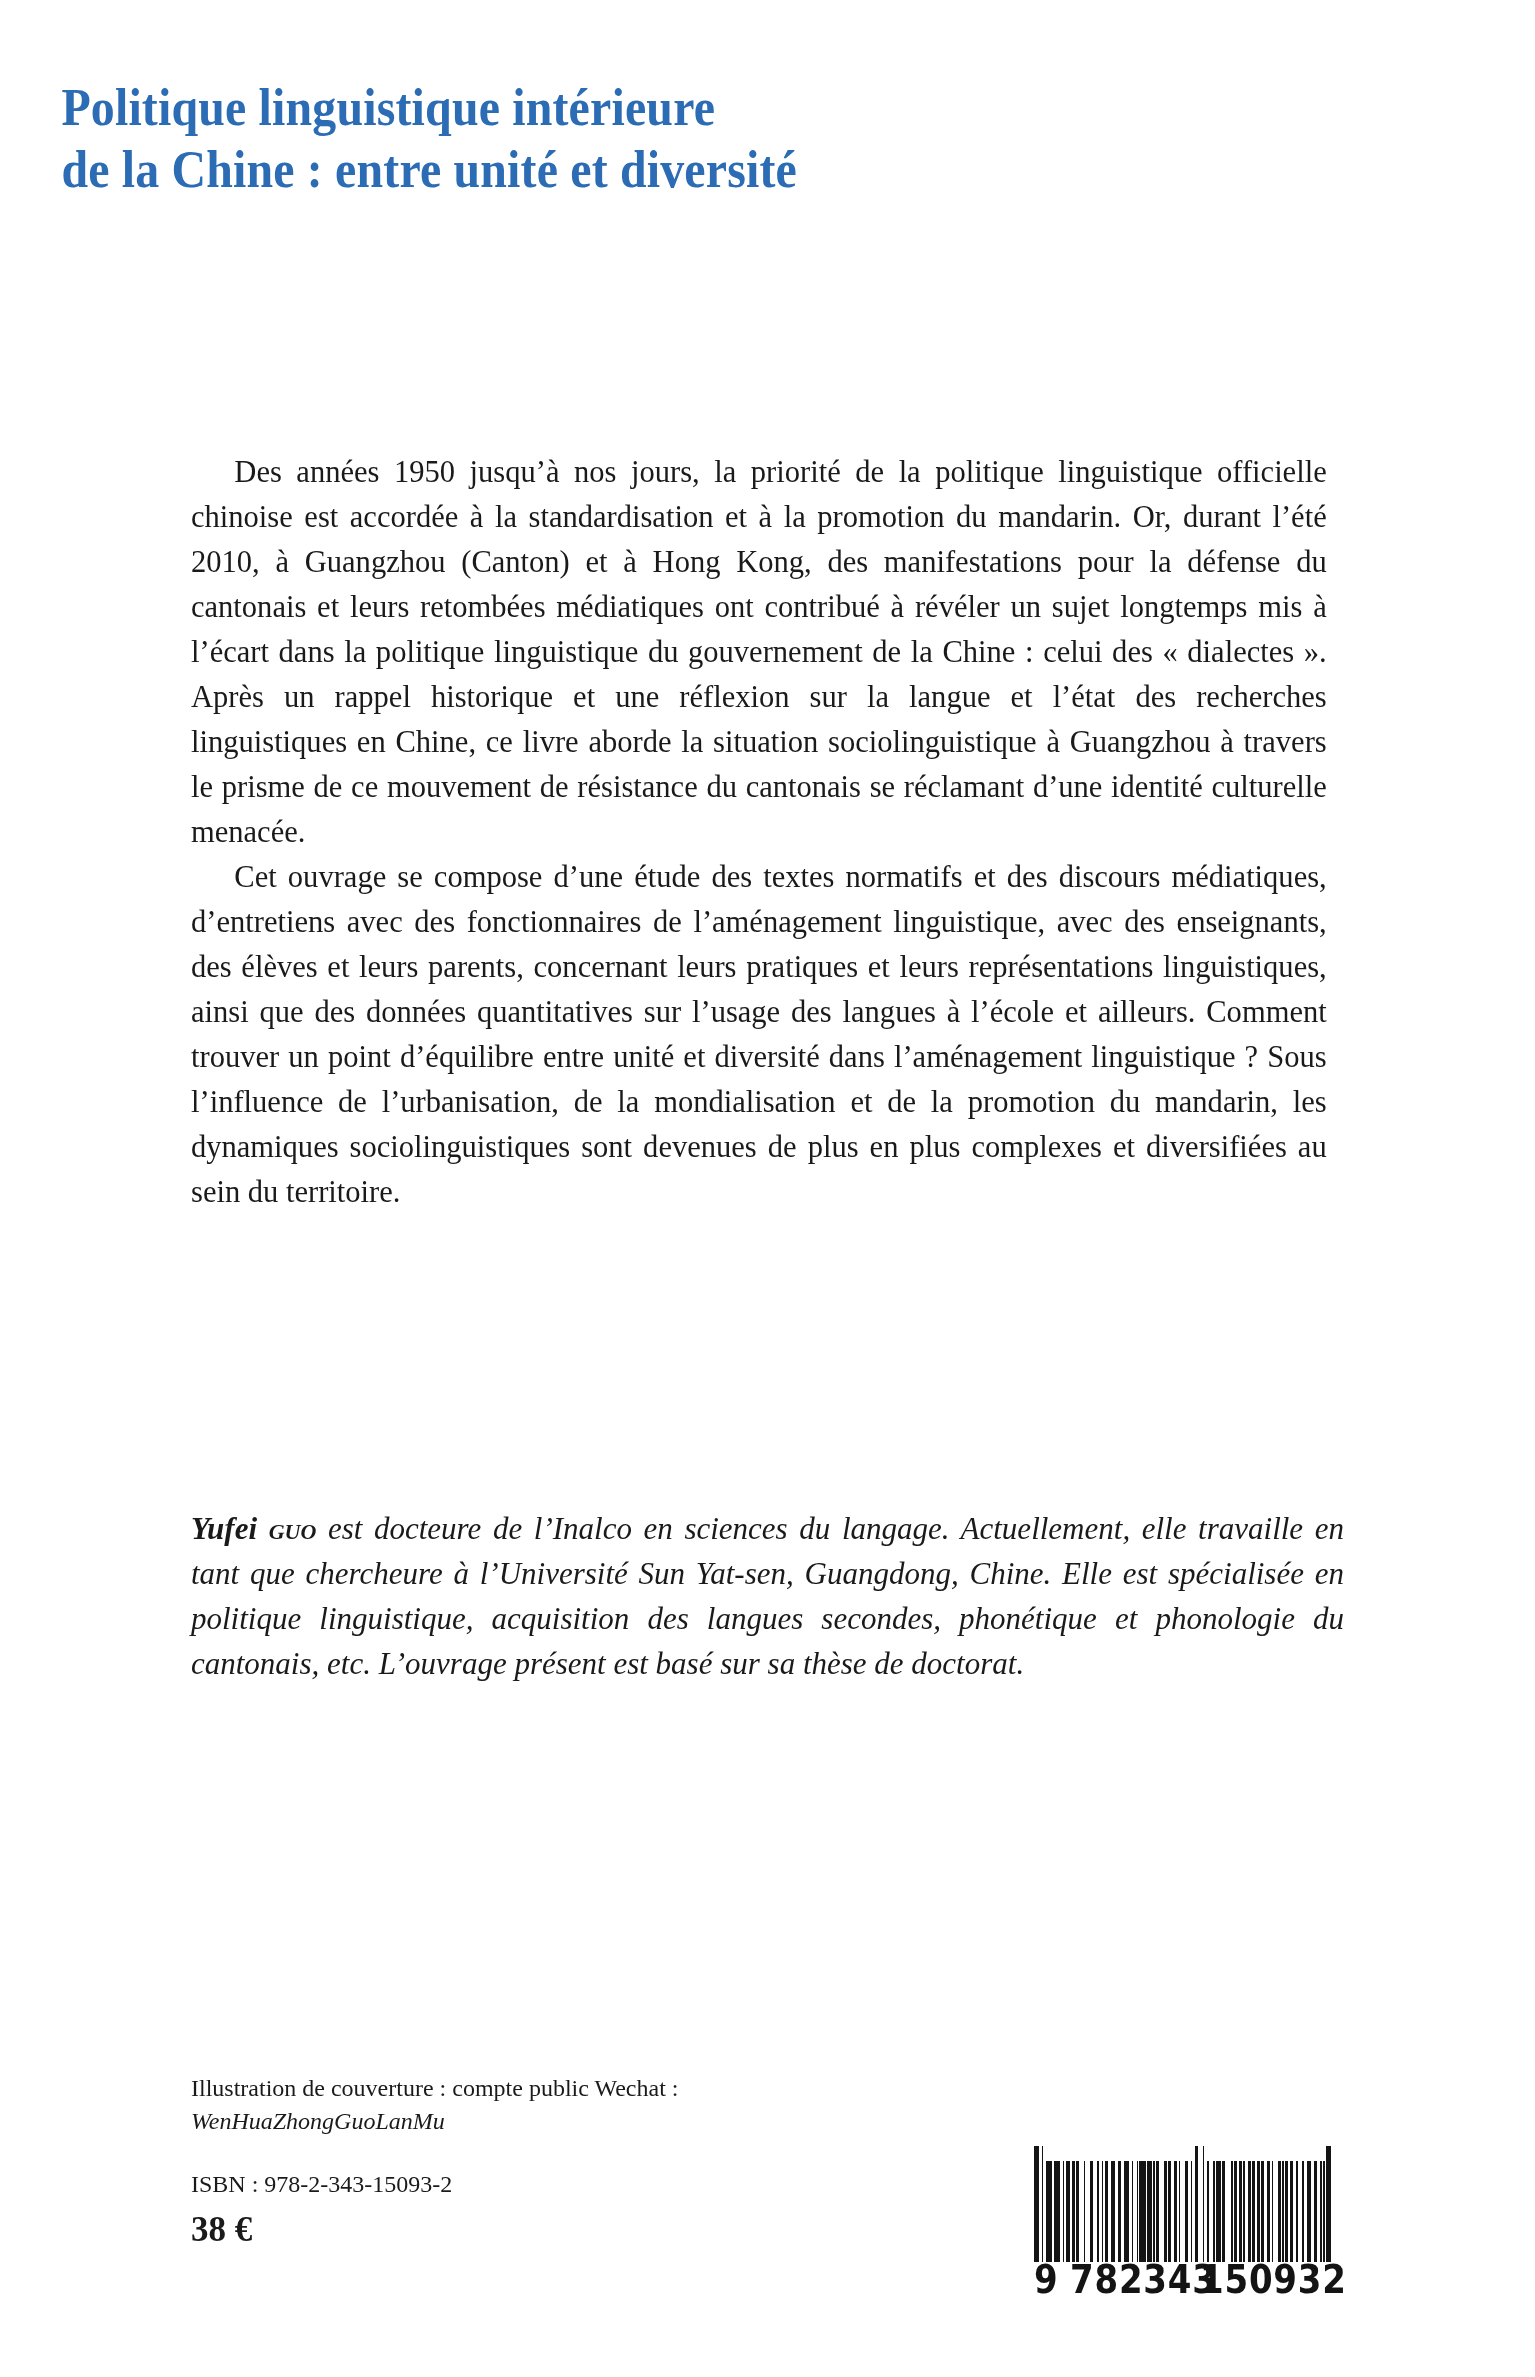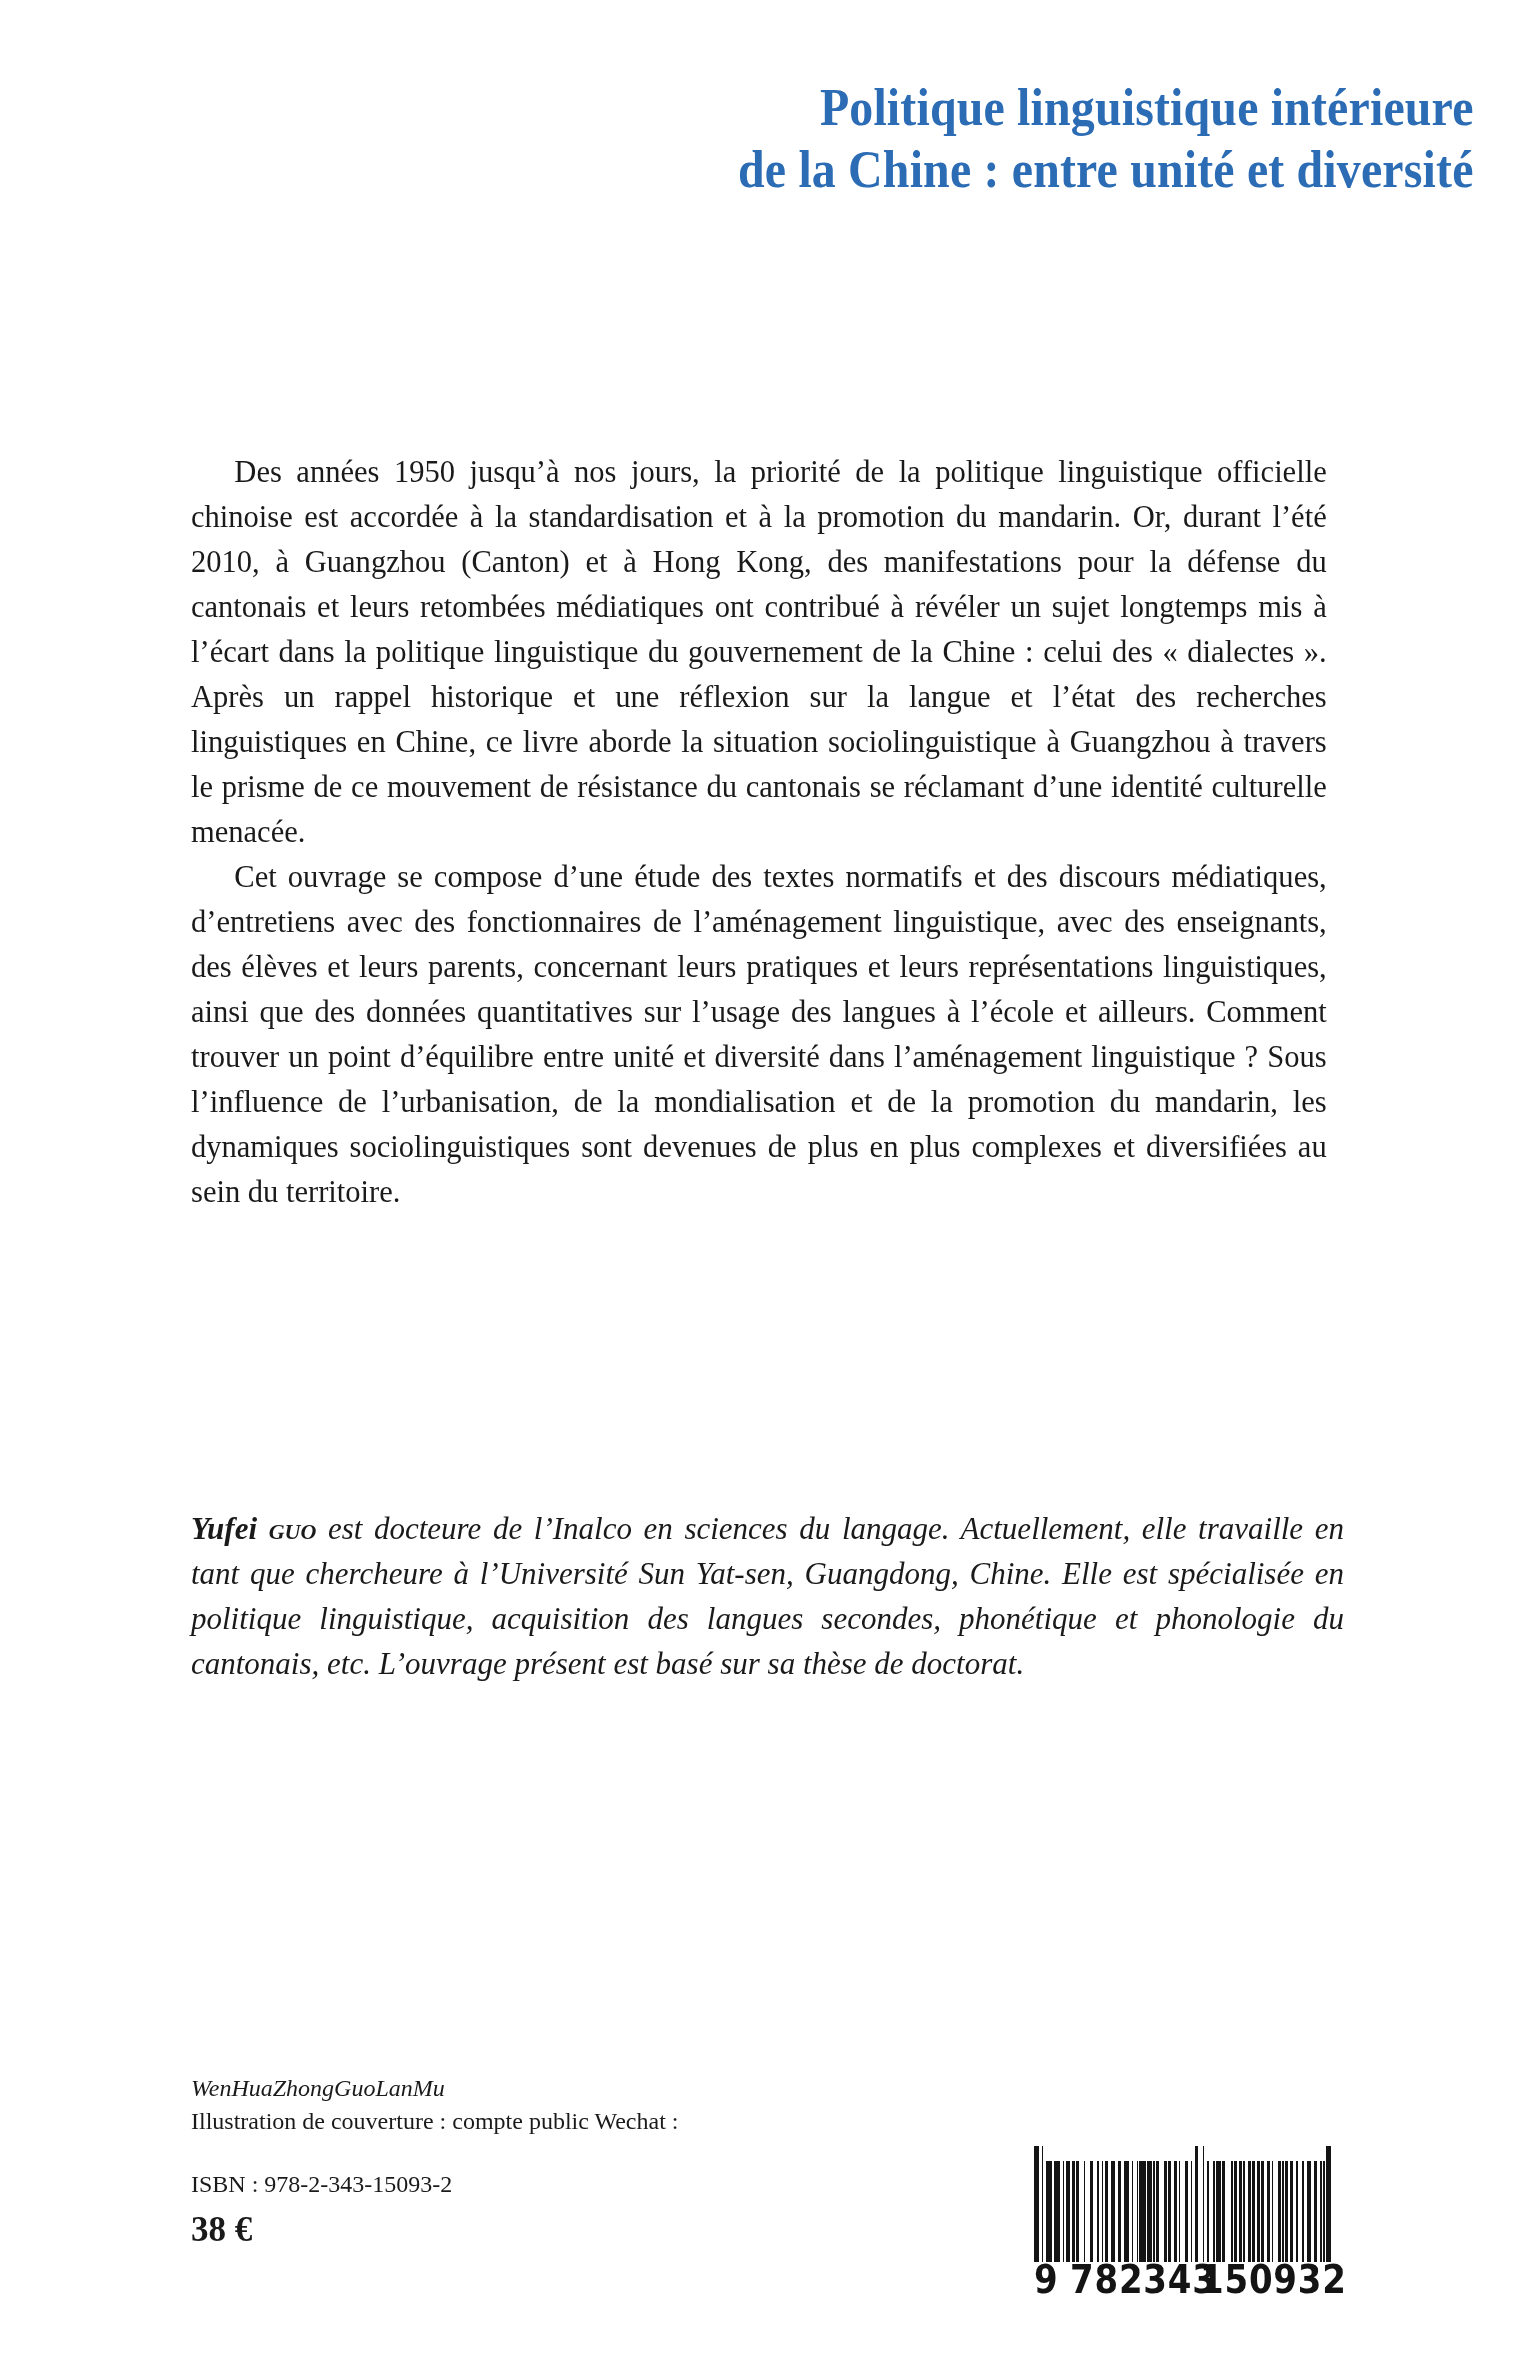--- a/index.html
+++ b/index.html
@@ -21,21 +21,21 @@
     inset: 0;
     background: #ffffff;
   }
 
   
   .title-block {
     position: absolute;
     left: 0;
     right: 0;
     top: 77px;
-    text-align: right;
+    text-align: left;
   }
   .title-line {
     color: #2b6cb5;
     font-family: "Liberation Serif", "DejaVu Serif", serif;
     font-weight: 700;
     font-size: 52px;
     line-height: 62px;
     letter-spacing: 0.2px;
     transform: scaleX(0.92);
     transform-origin: center;
@@ -164,22 +164,22 @@
   <div class="body-col">
     <p class="para">Des années 1950 jusqu’à nos jours, la priorité de la politique linguistique officielle chinoise est accordée à la standardisation et à la promotion du mandarin. Or, durant l’été 2010, à Guangzhou (Canton) et à Hong Kong, des manifestations pour la défense du cantonais et leurs retombées médiatiques ont contribué à révéler un sujet longtemps mis à l’écart dans la politique linguistique du gouvernement de la Chine : celui des « dialectes ». Après un rappel historique et une réflexion sur la langue et l’état des recherches linguistiques en Chine, ce livre aborde la situation sociolinguistique à Guangzhou à travers le prisme de ce mouvement de résistance du cantonais se réclamant d’une identité culturelle menacée.</p>
     <p class="para">Cet ouvrage se compose d’une étude des textes normatifs et des discours médiatiques, d’entretiens avec des fonctionnaires de l’aménagement linguistique, avec des enseignants, des élèves et leurs parents, concernant leurs pratiques et leurs représentations linguistiques, ainsi que des données quantitatives sur l’usage des langues à l’école et ailleurs. Comment trouver un point d’équilibre entre unité et diversité dans l’aménagement linguistique ? Sous l’influence de l’urbanisation, de la mondialisation et de la promotion du mandarin, les dynamiques sociolinguistiques sont devenues de plus en plus complexes et diversifiées au sein du territoire.</p>
   </div>
 
   <div class="bio-block">
     <p class="bio-para"><span class="author-name">Yufei</span><span>&nbsp;</span><span class="author-surname">Guo</span><span> est docteure de l’Inalco en sciences du langage. Actuellement, elle travaille en tant que chercheure à l’Université Sun Yat-sen, Guangdong, Chine. Elle est spécialisée en politique linguistique, acquisition des langues secondes, phonétique et phonologie du cantonais, etc. L’ouvrage présent est basé sur sa thèse de doctorat.</span></p>
   </div>
 
   <div class="footer">
+    <p class="credit-line">Illustration de couverture : compte public Wechat :</p>
     <p class="credit-line italic">WenHuaZhongGuoLanMu</p>
-    <p class="credit-line">Illustration de couverture : compte public Wechat :</p>
     <p class="isbn-line">ISBN : 978-2-343-15093-2</p>
     <p class="price-line">38 €</p>
   </div>
 
   <div class="barcode-wrap">
     <div class="barcode-bars" id="barcode-bars">
         <div class="bar" style="width: 6.4px; height: 116px;"></div>
         <div class="bar sp" style="width: 4.3px; height: 116px;"></div>
         <div class="bar" style="width: 2.1px; height: 116px;"></div>
         <div class="bar sp" style="width: 4.3px; height: 101px;"></div>

